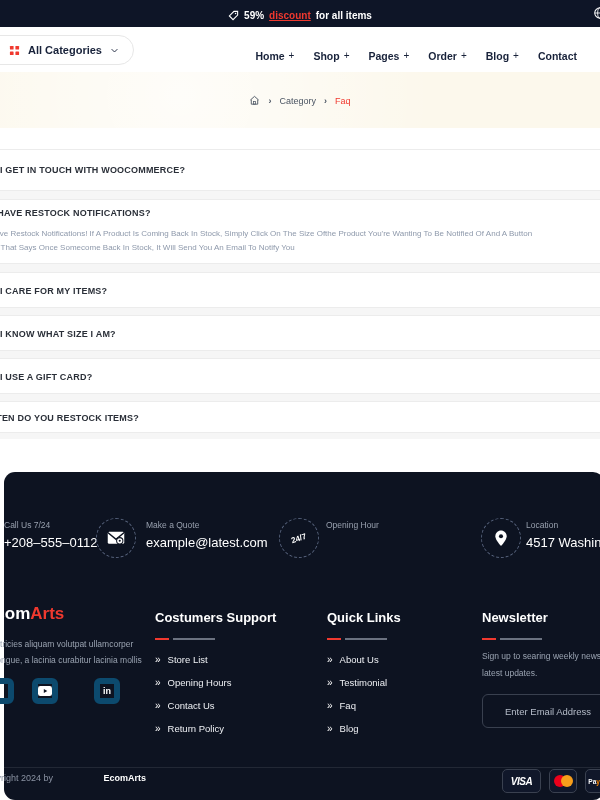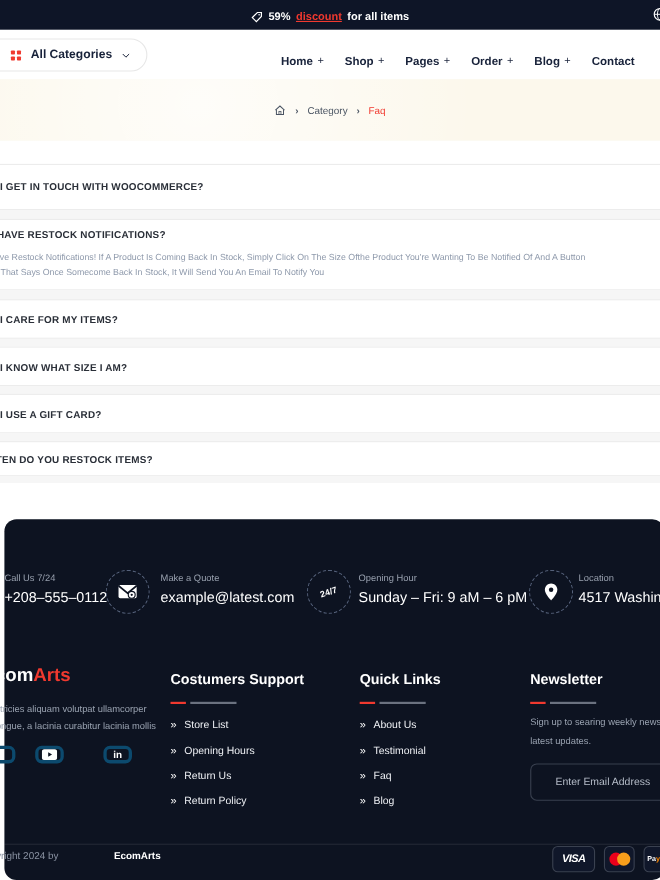--- a/index.html
+++ b/index.html
@@ -50,21 +50,21 @@
   .dcirc { position:absolute; width:40px; height:40px; border:1px dashed #55617a; border-radius:50%;
     display:flex; align-items:center; justify-content:center; }
   .c247 { font-size:8px; font-weight:bold; transform:rotate(-18deg); display:inline-block; }
 
   .logo { position:absolute; left:-20px; top:132px; font-size:17px; font-weight:bold;
     white-space:nowrap; }
   .logo .red { color:#f0392f; }
   .about { position:absolute; left:-12px; top:164px; font-size:8.5px; line-height:16px;
     color:#9aa3b1; white-space:nowrap; }
   .socials { position:absolute; top:206px; height:26px; }
-  .sbox { position:absolute; width:26px; height:16px; border:3px solid #0c4a6e; border-radius:6px;
+  .sbox { position:absolute; width:26px; height:26px; border:6px solid #0c4a6e; border-radius:6px;
     display:flex; align-items:center; justify-content:center; cursor:pointer; }
   .sbox.in { font-size:9px; font-weight:bold; color:#fff; }
 
   .fcol-title { position:absolute; font-size:13px; font-weight:bold; top:138px; }
   .fdiv { position:absolute; top:166px; height:2px; width:60px; }
   .fdiv .r { position:absolute; left:0; top:0; width:14px; height:2px; background:#f0392f; }
   .fdiv .g { position:absolute; left:18px; top:0; width:42px; height:2px; background:#6b7280; }
   .flink { position:absolute; display:flex; align-items:center; gap:8px; font-size:9.5px;
     color:#eef0f4; cursor:pointer; white-space:nowrap; }
   .flink .arr { font-size:10px; color:#fff; letter-spacing:-1px; }
@@ -215,21 +215,20 @@
   <div class="cblock" style="left:142px;top:48px;">
     <div class="clabel">Make a Quote</div>
     <div class="cvalue">example@latest.com</div>
   </div>
 
   <div class="dcirc" style="left:275px;top:46px;">
     <span class="c247">24/7</span>
   </div>
   <div class="cblock" style="left:322px;top:48px;">
     <div class="clabel">Opening Hour</div>
-    <div class="cvalue">Sunday – Fri: 9 aM – 6 pM</div>
   </div>
 
   <div class="dcirc" style="left:477px;top:46px;">
     <svg width="14" height="17" viewBox="0 0 24 30">
       <path d="M12 1C6.5 1 2 5.5 2 11c0 7 10 17 10 17s10-10 10-17c0-5.5-4.5-10-10-10z" fill="#fff"></path>
       <circle cx="12" cy="11" r="3.6" fill="#0d1321"></circle>
     </svg>
   </div>
   <div class="cblock" style="left:522px;top:48px;">
     <div class="clabel">Location</div>
@@ -260,21 +259,21 @@
   <div class="flink" style="left:151px;top:182px;">
       <span class="arr">»</span>
       <span>Store List</span>
     </div>
   <div class="flink" style="left:151px;top:205px;">
       <span class="arr">»</span>
       <span>Opening Hours</span>
     </div>
   <div class="flink" style="left:151px;top:228px;">
       <span class="arr">»</span>
-      <span>Return Us</span>
+      <span>Contact Us</span>
     </div>
   <div class="flink" style="left:151px;top:251px;">
       <span class="arr">»</span>
       <span>Return Policy</span>
     </div>
 
   <div class="fcol-title" style="left:323px;">Quick Links</div>
   <div class="fdiv" style="left:323px;">
       <span class="r"></span>
       <span class="g"></span>

